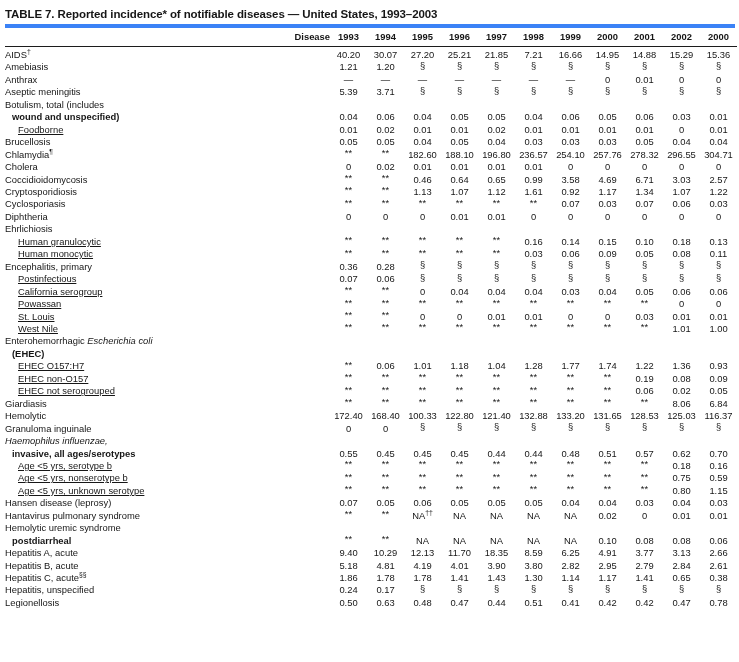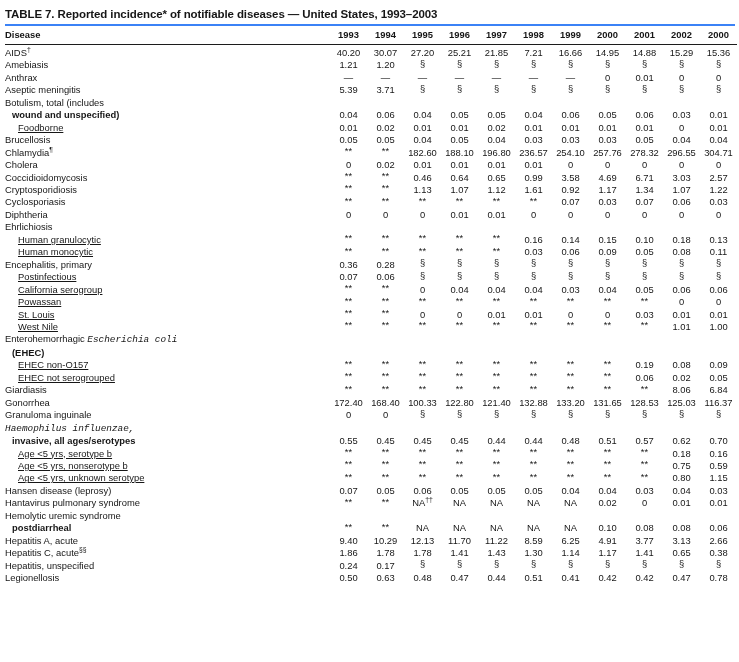--- a/index.html
+++ b/index.html
@@ -1,32 +1,32 @@
 <!DOCTYPE html>
 <html><head>
 <meta charset="utf-8">
 <style>
   html,body{margin:0;padding:0;background:#ffffff;}
   body{width:739px;height:662px;font-family:"Liberation Sans",sans-serif;color:#161616;overflow:hidden;}
   .page{padding:6px 4px 0 5px;}
-  .title{font-weight:bold;font-size:11.5px;letter-spacing:-0.1px;padding:2px 0 4px 0;border-bottom:2px solid #3b82f6;white-space:nowrap;}
+  .title{font-weight:bold;font-size:11.5px;letter-spacing:-0.1px;padding:2px 0 4px 0;border-bottom:4px solid #3b82f6;white-space:nowrap;}
   table{border-collapse:collapse;table-layout:fixed;width:730px;margin-top:0;}
   th,td{padding:0;font-size:9.4px;}
   thead th{font-weight:bold;border-bottom:1.5px solid #1c1c1c;padding:3px 0 4px 0;}
-  th.disease{text-align:left;width:325px;margin-top:19px;}
+  th.disease{text-align:right;width:325px;margin-top:19px;}
   th.num{width:37px;}
   .num{text-align:center;}
   td.disease{text-align:left;}
   tbody td{vertical-align:bottom;line-height:12.45px;}
   tbody tr:first-child td{padding-top:2px;}
   .ln{line-height:12.45px;white-space:nowrap;}
   .ind1{padding-left:7px;font-weight:bold;}
   .ind2{padding-left:13px;text-decoration:underline;}
   sup{font-size:6.8px;vertical-align:super;line-height:0;}
-  i{font-style:italic;font-family:Liberation Mono, monospace;}
+  i{font-style:italic;}
   .sym{position:relative;top:-1.5px;}
 </style>
 </head>
 <body>
 
 <div class="page">
   <div class="title">TABLE 7. Reported incidence* of notifiable diseases — United States, 1993–2003</div>
   <table>
     <thead>
       <tr id="header-row">
@@ -410,20 +410,36 @@
           <td class="num"></td>
           <td class="num"></td>
           <td class="num"></td>
           <td class="num"></td>
           <td class="num"></td>
           <td class="num"></td>
           <td class="num"></td>
         </tr>
         <tr>
           <td class="disease">
+            <div class="ln ind2"><span>EHEC O157:H7</span></div>
+          </td>
+          <td class="num"><span class="sym">**</span></td>
+          <td class="num">0.06</td>
+          <td class="num">1.01</td>
+          <td class="num">1.18</td>
+          <td class="num">1.04</td>
+          <td class="num">1.28</td>
+          <td class="num">1.77</td>
+          <td class="num">1.74</td>
+          <td class="num">1.22</td>
+          <td class="num">1.36</td>
+          <td class="num">0.93</td>
+        </tr>
+        <tr>
+          <td class="disease">
             <div class="ln ind2"><span>EHEC non-O157</span></div>
           </td>
           <td class="num"><span class="sym">**</span></td>
           <td class="num"><span class="sym">**</span></td>
           <td class="num"><span class="sym">**</span></td>
           <td class="num"><span class="sym">**</span></td>
           <td class="num"><span class="sym">**</span></td>
           <td class="num"><span class="sym">**</span></td>
           <td class="num"><span class="sym">**</span></td>
           <td class="num"><span class="sym">**</span></td>
@@ -458,21 +474,21 @@
           <td class="num"><span class="sym">**</span></td>
           <td class="num"><span class="sym">**</span></td>
           <td class="num"><span class="sym">**</span></td>
           <td class="num"><span class="sym">**</span></td>
           <td class="num"><span class="sym">**</span></td>
           <td class="num">8.06</td>
           <td class="num">6.84</td>
         </tr>
         <tr>
           <td class="disease">
-            <div class="ln ind0"><span>Gonorrhea</span></div>
+            <div class="ln ind0"><span>Hemolytic</span></div>
           </td>
           <td class="num">172.40</td>
           <td class="num">168.40</td>
           <td class="num">100.33</td>
           <td class="num">122.80</td>
           <td class="num">121.40</td>
           <td class="num">132.88</td>
           <td class="num">133.20</td>
           <td class="num">131.65</td>
           <td class="num">128.53</td>
@@ -610,27 +626,43 @@
           <td class="num">0.06</td>
         </tr>
         <tr>
           <td class="disease">
             <div class="ln ind0"><span>Hepatitis A, acute</span></div>
           </td>
           <td class="num">9.40</td>
           <td class="num">10.29</td>
           <td class="num">12.13</td>
           <td class="num">11.70</td>
-          <td class="num">11.22</td>
+          <td class="num">18.35</td>
           <td class="num">8.59</td>
           <td class="num">6.25</td>
           <td class="num">4.91</td>
           <td class="num">3.77</td>
           <td class="num">3.13</td>
           <td class="num">2.66</td>
+        </tr>
+        <tr>
+          <td class="disease">
+            <div class="ln ind0"><span>Hepatitis B, acute</span></div>
+          </td>
+          <td class="num">5.18</td>
+          <td class="num">4.81</td>
+          <td class="num">4.19</td>
+          <td class="num">4.01</td>
+          <td class="num">3.90</td>
+          <td class="num">3.80</td>
+          <td class="num">2.82</td>
+          <td class="num">2.95</td>
+          <td class="num">2.79</td>
+          <td class="num">2.84</td>
+          <td class="num">2.61</td>
         </tr>
         <tr>
           <td class="disease">
             <div class="ln ind0"><span>Hepatitis C, acute</span><sup>§§</sup></div>
           </td>
           <td class="num">1.86</td>
           <td class="num">1.78</td>
           <td class="num">1.78</td>
           <td class="num">1.41</td>
           <td class="num">1.43</td>

